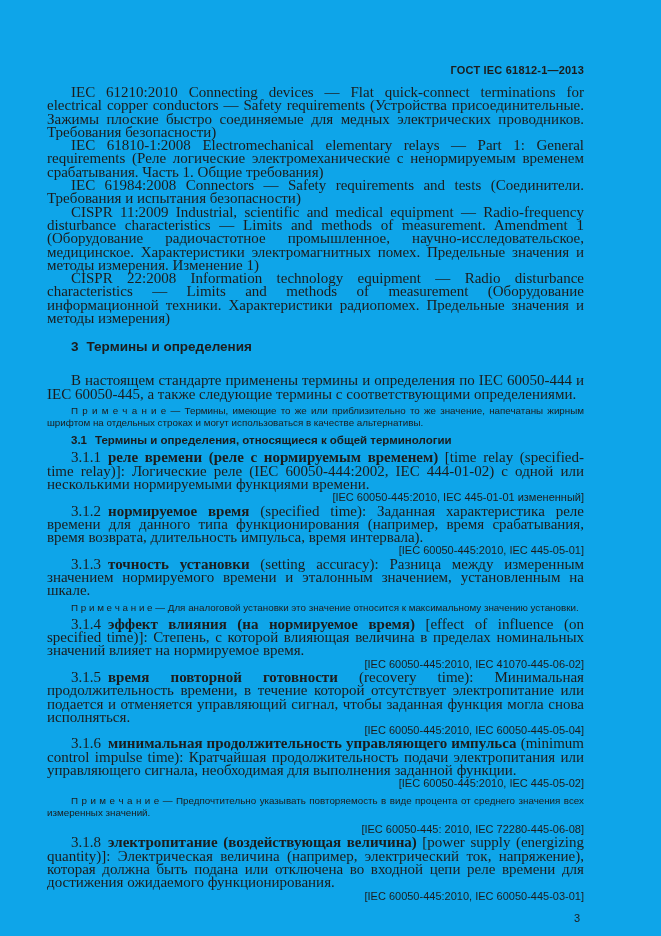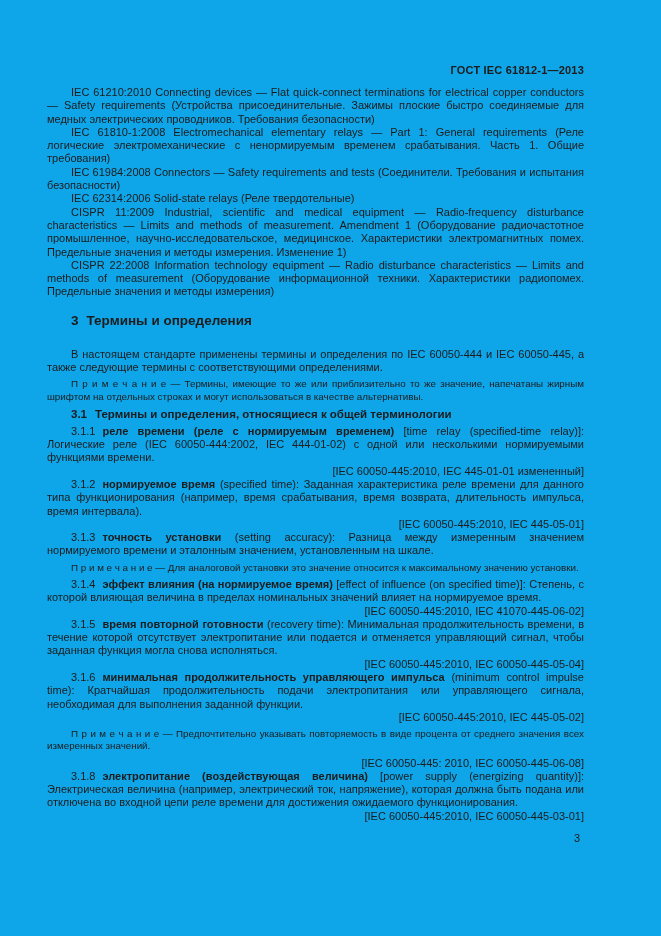--- a/index.html
+++ b/index.html
@@ -18,24 +18,25 @@
     overflow: hidden;
   }
   .running-header {
     font-size: 11px;
     font-weight: bold;
     text-align: right;
     letter-spacing: 0.2px;
     margin-bottom: 10px;
   }
   p.body {
-    font-size: 11px;
+    font-size: 15px;
     line-height: 13.3px;
     text-align: justify;
     text-indent: 24px;
+    font-family: Liberation Serif, serif;
   }
   p.ref {
     font-size: 11px;
     line-height: 13.3px;
     text-align: right;
     text-indent: 24px;
   }
   h2.sec {
     font-size: 13.5px;
     line-height: 16px;
@@ -69,21 +70,20 @@
 </head>
 <body>
 
 <div class="page">
 
   <div class="running-header">ГОСТ IEC 61812-1—2013</div>
 
   <p class="body">IEC 61210:2010 Connecting devices — Flat quick-connect terminations for electrical copper conductors — Safety requirements (Устройства присоединительные. Зажимы плоские быстро соединяемые для медных электрических проводников. Требования безопасности)</p>
   <p class="body">IEC 61810-1:2008 Electromechanical elementary relays — Part 1: General requirements (Реле логические электромеханические с ненормируемым временем срабатывания. Часть 1. Общие требования)</p>
   <p class="body">IEC 61984:2008 Connectors — Safety requirements and tests (Соединители. Требования и испытания безопасности)</p>
-  <p class="body">IEC 62314:2006 Solid-state relays (Реле твердотельные)</p>
   <p class="body">CISPR 11:2009 Industrial, scientific and medical equipment — Radio-frequency disturbance characteristics — Limits and methods of measurement. Amendment 1 (Оборудование радиочастотное промышленное, научно-исследовательское, медицинское. Характеристики электромагнитных помех. Предельные значения и методы измерения. Изменение 1)</p>
   <p class="body">CISPR 22:2008 Information technology equipment — Radio disturbance characteristics — Limits and methods of measurement (Оборудование информационной техники. Характеристики радиопомех. Предельные значения и методы измерения)</p>
 
   <h2 class="sec"><span class="h-num">3</span><span>Термины и определения</span></h2>
 
   <p class="body">В настоящем стандарте применены термины и определения по IEC 60050-444 и IEC 60050-445, а также следующие термины с соответствующими определениями.</p>
 
   <p class="note">П р и м е ч а н и е — Термины, имеющие то же или приблизительно то же значение, напечатаны жирным шрифтом на отдельных строках и могут использоваться в качестве альтернативы.</p>
 
   <h3 class="subsec"><span class="h-num">3.1</span><span>Термины и определения, относящиеся к общей терминологии</span></h3>
@@ -100,20 +100,20 @@
   <p class="body"><span class="t-num">3.1.4</span><b>эффект влияния (на нормируемое время)</b><span> [effect of influence (on specified time)]: Степень, с которой влияющая величина в пределах номинальных значений влияет на нормируемое время.</span></p>
   <p class="ref">[IEC 60050-445:2010, IEC 41070-445-06-02]</p>
 
   <p class="body"><span class="t-num">3.1.5</span><b>время повторной готовности</b><span> (recovery time): Минимальная продолжительность времени, в течение которой отсутствует электропитание или подается и отменяется управляющий сигнал, чтобы заданная функция могла снова исполняться.</span></p>
   <p class="ref">[IEC 60050-445:2010, IEC 60050-445-05-04]</p>
 
   <p class="body"><span class="t-num">3.1.6</span><b>минимальная продолжительность управляющего импульса</b><span> (minimum control impulse time): Кратчайшая продолжительность подачи электропитания или управляющего сигнала, необходимая для выполнения заданной функции.</span></p>
   <p class="ref">[IEC 60050-445:2010, IEC 445-05-02]</p>
 
   <p class="note">П р и м е ч а н и е — Предпочтительно указывать повторяемость в виде процента от среднего значения всех измеренных значений.</p>
-  <p class="ref">[IEC 60050-445: 2010, IEC 60050-445-06-08]</p>
+  <p class="ref">[IEC 60050-445: 2010, IEC 72280-445-06-08]</p>
 
   <p class="body"><span class="t-num">3.1.8</span><b>электропитание (воздействующая величина)</b><span> [power supply (energizing quantity)]: Электрическая величина (например, электрический ток, напряжение), которая должна быть подана или отключена во входной цепи реле времени для достижения ожидаемого функционирования.</span></p>
   <p class="ref">[IEC 60050-445:2010, IEC 60050-445-03-01]</p>
 
   <div class="page-number">3</div>
 
 </div>
 
 </body></html>

